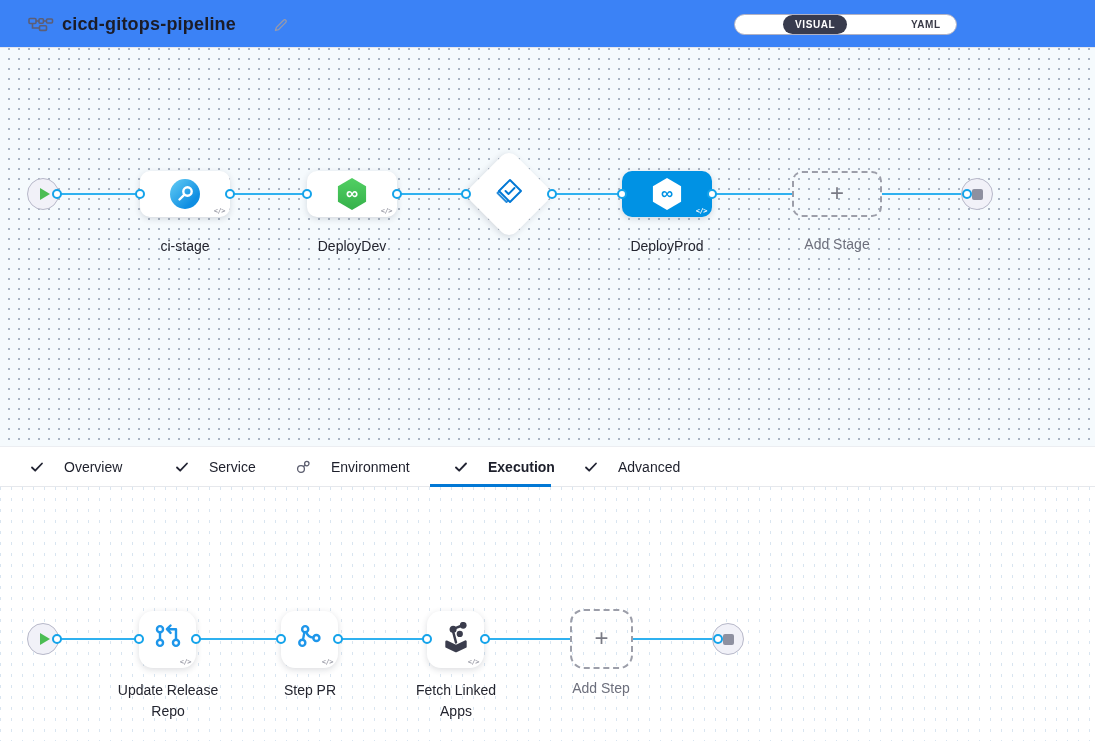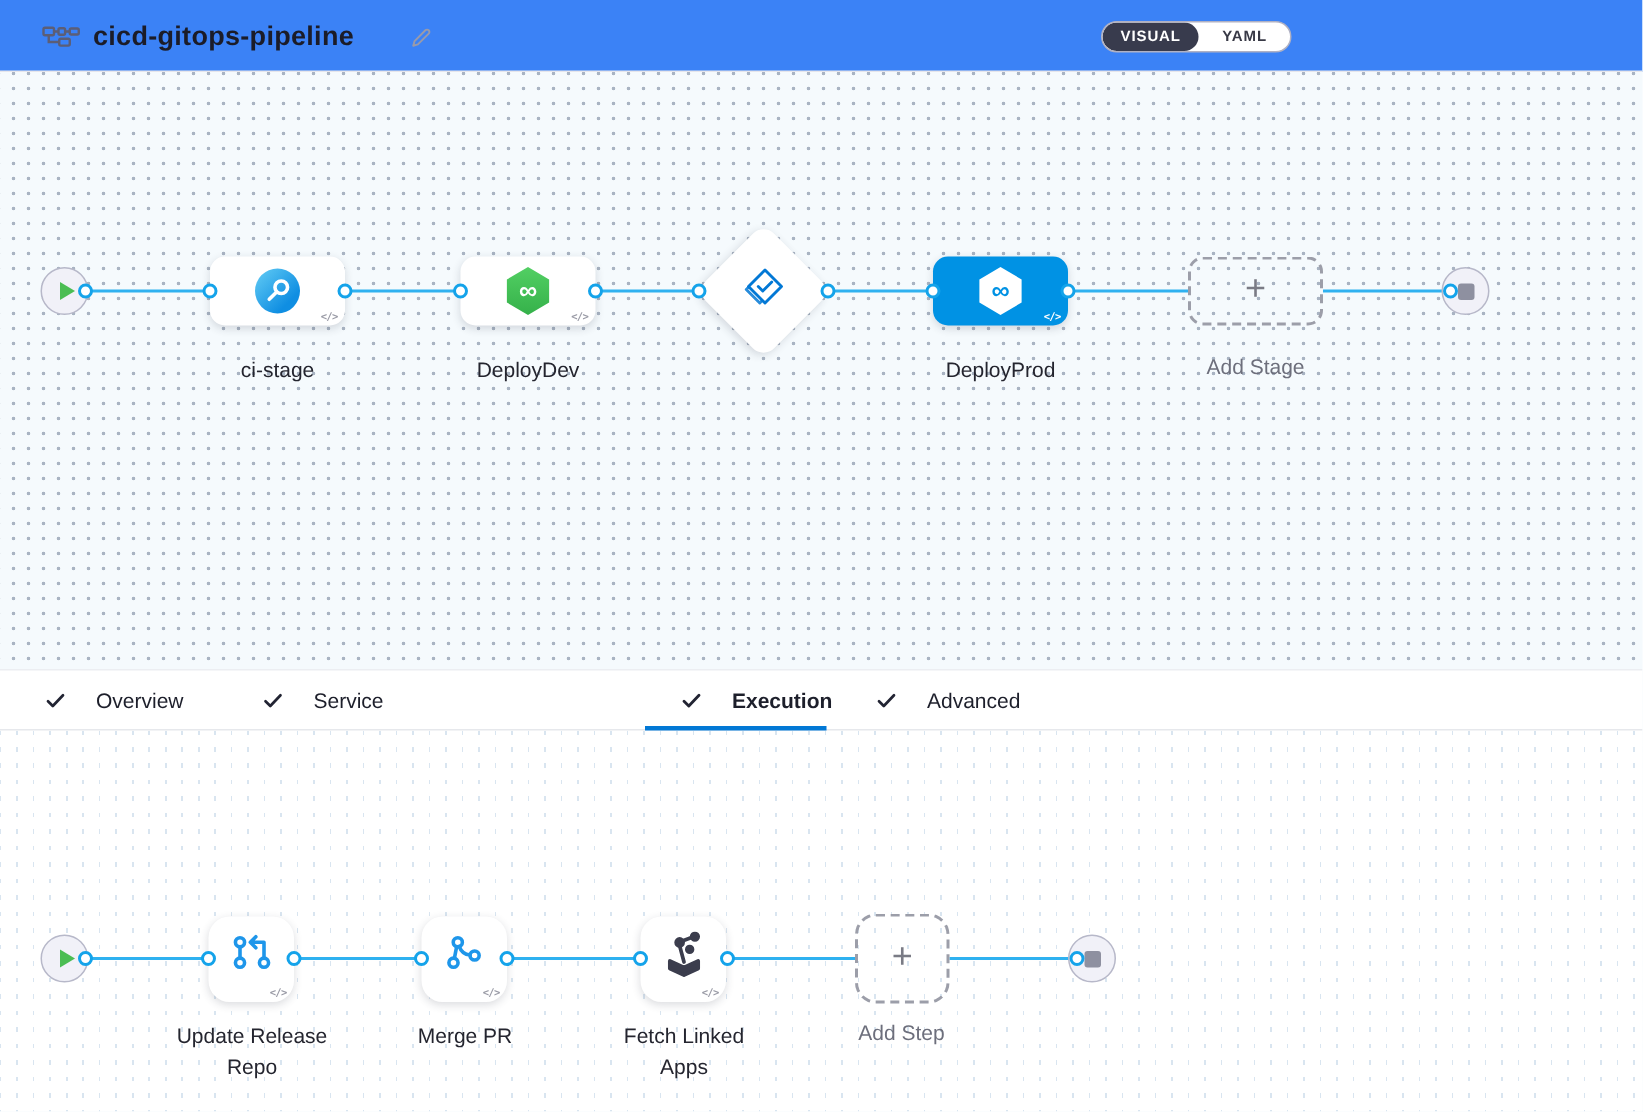--- a/index.html
+++ b/index.html
@@ -19,21 +19,21 @@
     position:absolute; left:62px; top:0; height:48px; line-height:48px;
     font-size:18px; font-weight:700; color:#1b1c28; letter-spacing:.2px;
   }
   .hd-pencil{ position:absolute; left:273px; top:17px; cursor:pointer; }
   .toggle{
     position:absolute; left:734px; top:14px; height:21px; display:flex;
     border:1px solid #b0b1c3; border-radius:11px; background:#fff; overflow:hidden;
   }
   .toggle .seg{
     min-width:61px; padding:0 12px; height:100%; display:flex; align-items:center; justify-content:center;
-    font-size:10px; font-weight:700; letter-spacing:.6px; cursor:pointer; color:#383946;
+    font-size:10px; font-weight:700; letter-spacing:.6px; cursor:pointer; color:#383946;margin-left:48px;
   }
   .toggle .seg.active{ background:#383b4d; color:#fff; border-radius:11px; }
 
   
   .canvas-top{
     position:absolute; left:0; top:48px; width:1095px; height:398px;
     background-color:#f5fafd;
     background-image:radial-gradient(circle,#a9b4c3 1px, rgba(169,180,195,0) 1.4px);
     background-size:10px 10px; background-position:4px 6px;
   }
@@ -234,20 +234,28 @@
         <path d="M2 7.5 l3.2 3.2 L12 3.5"></path>
       </svg>
     <span>Overview</span>
   </div>
   <div class="tab" style="left:175px">
     <svg width="14" height="14" viewBox="0 0 14 14" fill="none" stroke="#222433" stroke-width="1.8" stroke-linecap="round" stroke-linejoin="round">
         <path d="M2 7.5 l3.2 3.2 L12 3.5"></path>
       </svg>
     <span>Service</span>
   </div>
+  <div class="tab" style="left:295px">
+    <svg width="16" height="16" viewBox="0 0 16 16" fill="none" stroke="#5b5d6e" stroke-width="1.3">
+      <circle cx="6" cy="10" r="3.4"></circle>
+        <circle cx="11.8" cy="4.6" r="2.2"></circle>
+        <path d="M8.4 7.6 L10.2 6.2"></path>
+    </svg>
+    <span>Environment</span>
+  </div>
   <div class="tab active" style="left:454px">
     <svg width="14" height="14" viewBox="0 0 14 14" fill="none" stroke="#222433" stroke-width="1.9" stroke-linecap="round" stroke-linejoin="round">
         <path d="M2 7.5 l3.2 3.2 L12 3.5"></path>
       </svg>
     <span>Execution</span>
   </div>
   <div class="tab" style="left:584px">
     <svg width="14" height="14" viewBox="0 0 14 14" fill="none" stroke="#222433" stroke-width="1.8" stroke-linecap="round" stroke-linejoin="round">
         <path d="M2 7.5 l3.2 3.2 L12 3.5"></path>
       </svg>
@@ -321,19 +329,19 @@
   <div class="port" style="left:276px;top:147px"></div>
   <div class="port" style="left:333px;top:147px"></div>
   <div class="port" style="left:422px;top:147px"></div>
   <div class="port" style="left:480px;top:147px"></div>
   <div class="port" style="left:713px;top:147px"></div>
 
   <div class="node-label" style="left:83px;top:193px">
     <div>Update Release</div>
     <div>Repo</div>
   </div>
-  <div class="node-label" style="left:225px;top:193px">Merge PR</div>
+  <div class="node-label" style="left:225px;top:193px">Step PR</div>
   <div class="node-label" style="left:371px;top:193px">
     <div>Fetch Linked</div>
     <div>Apps</div>
   </div>
   <div class="node-label dim" style="left:516px;top:191px">Add Step</div>
 </div>
 
 </body></html>

